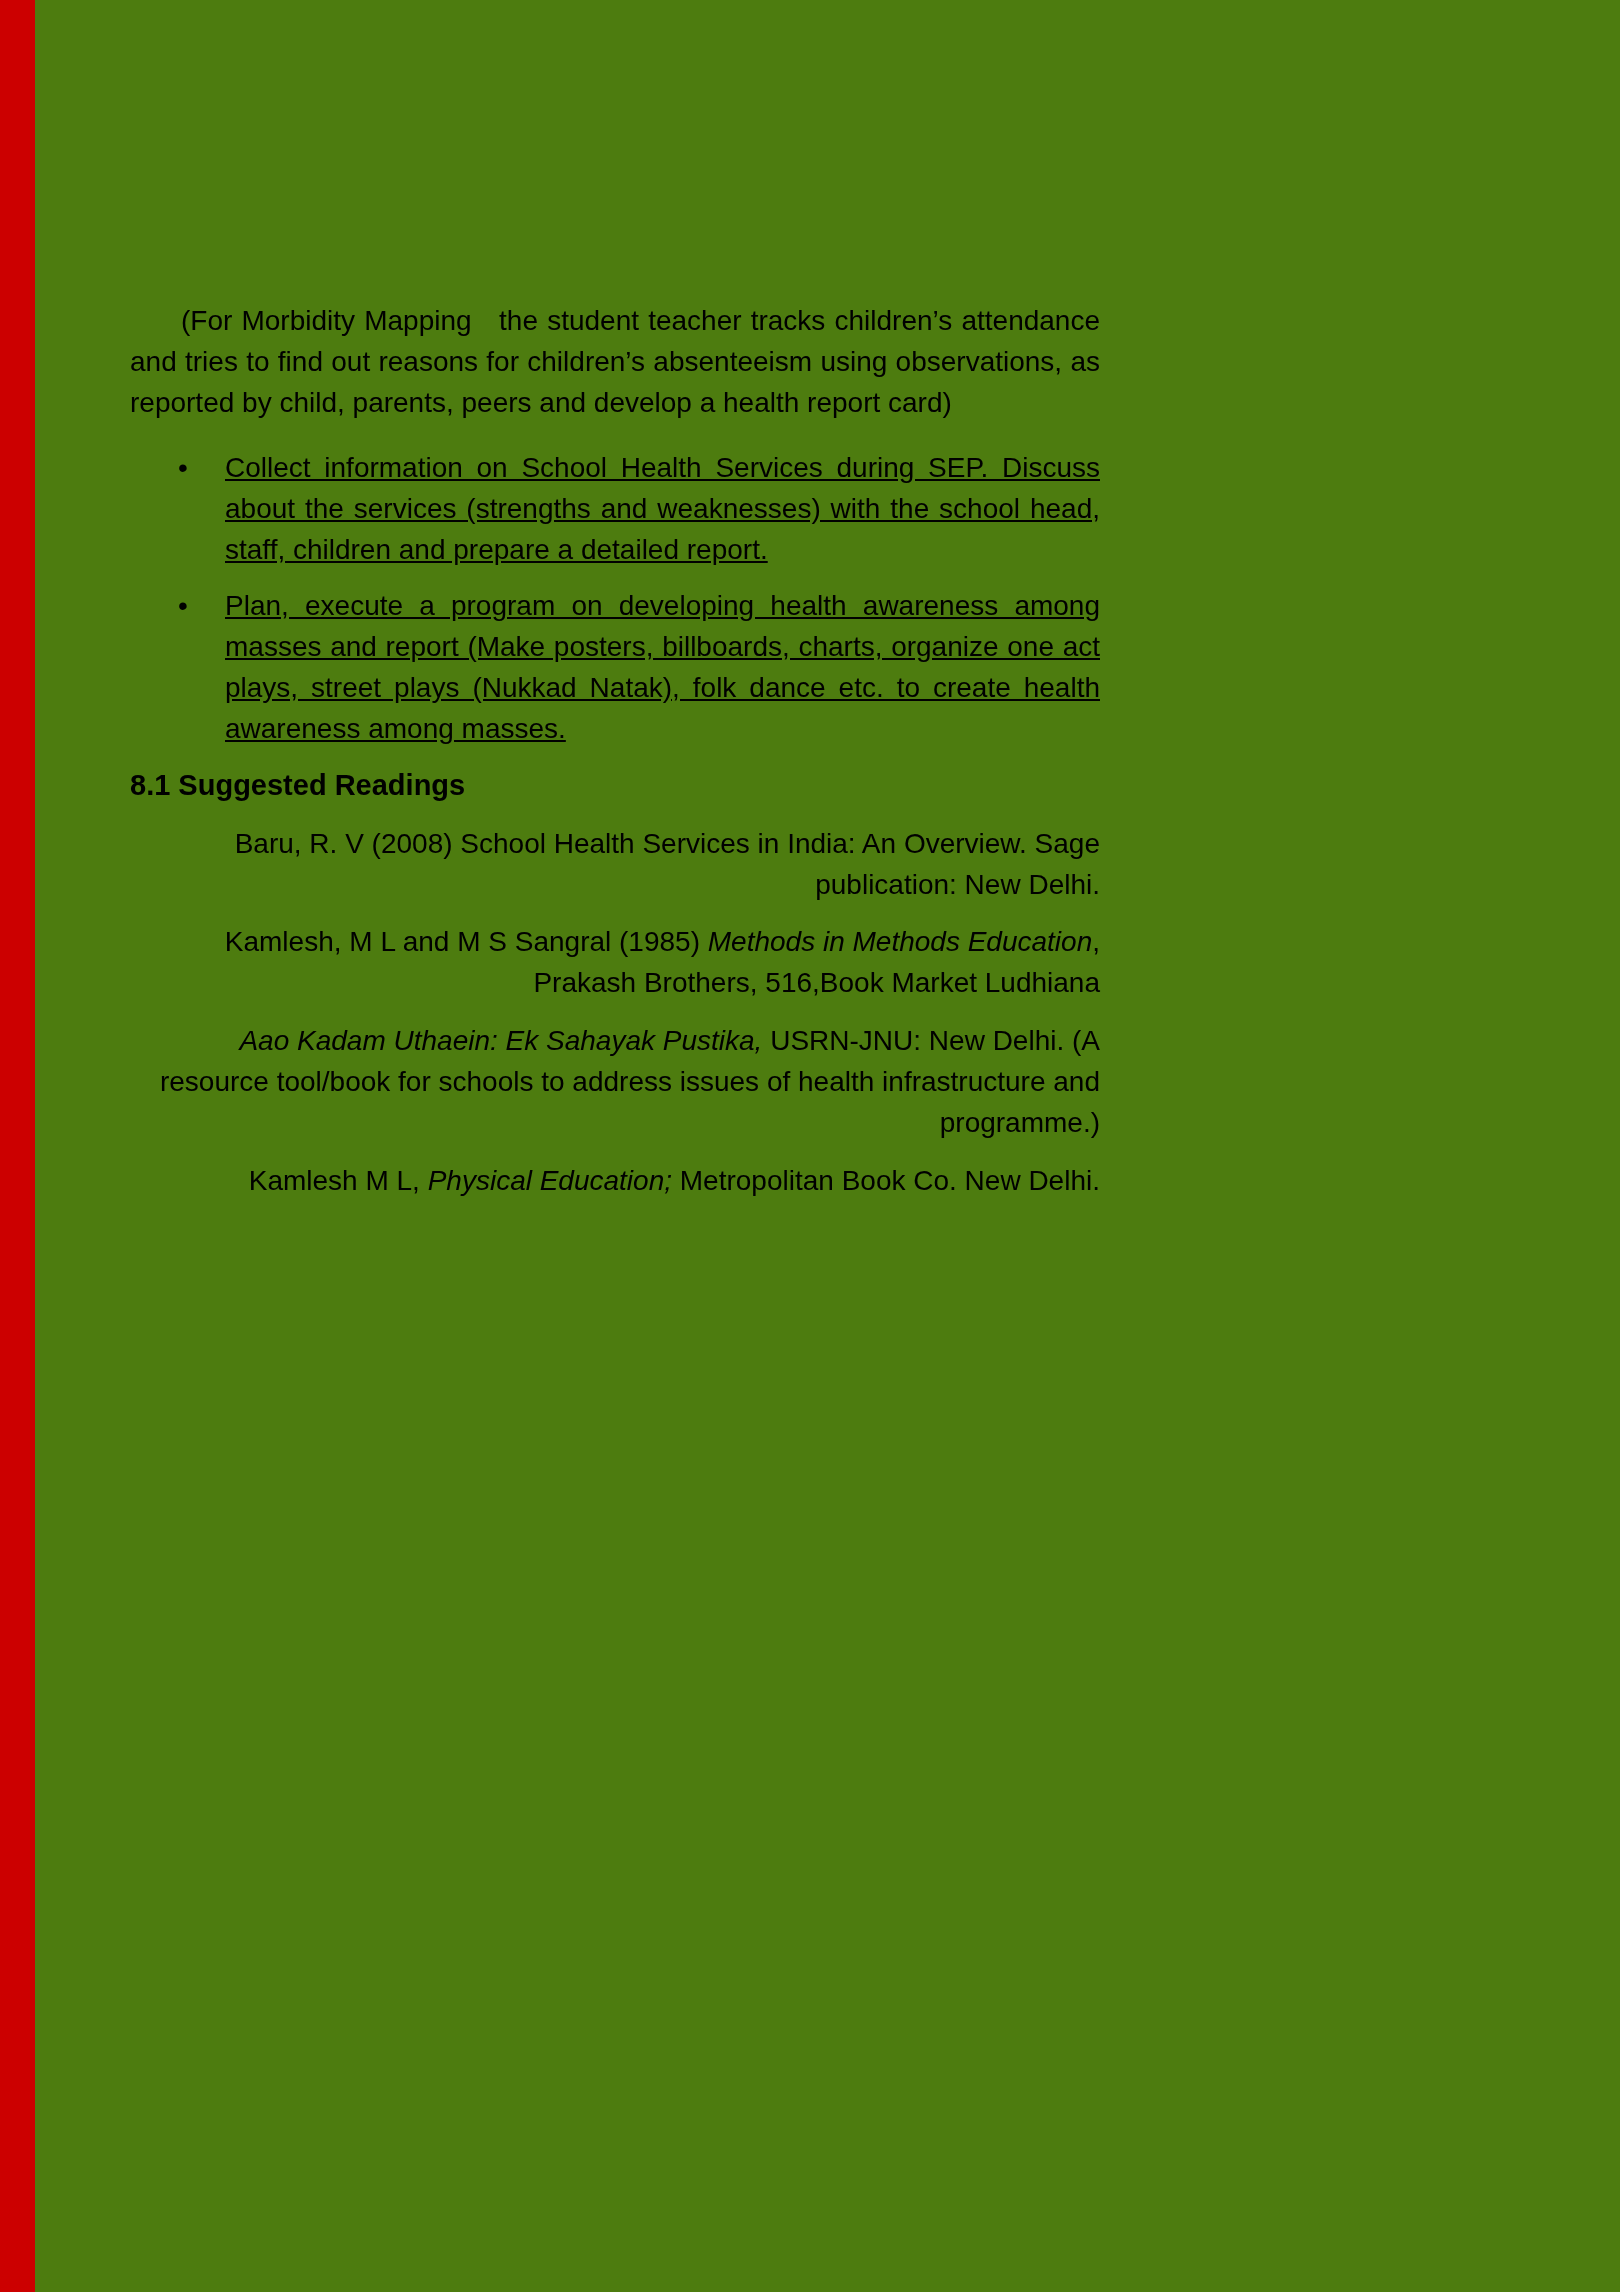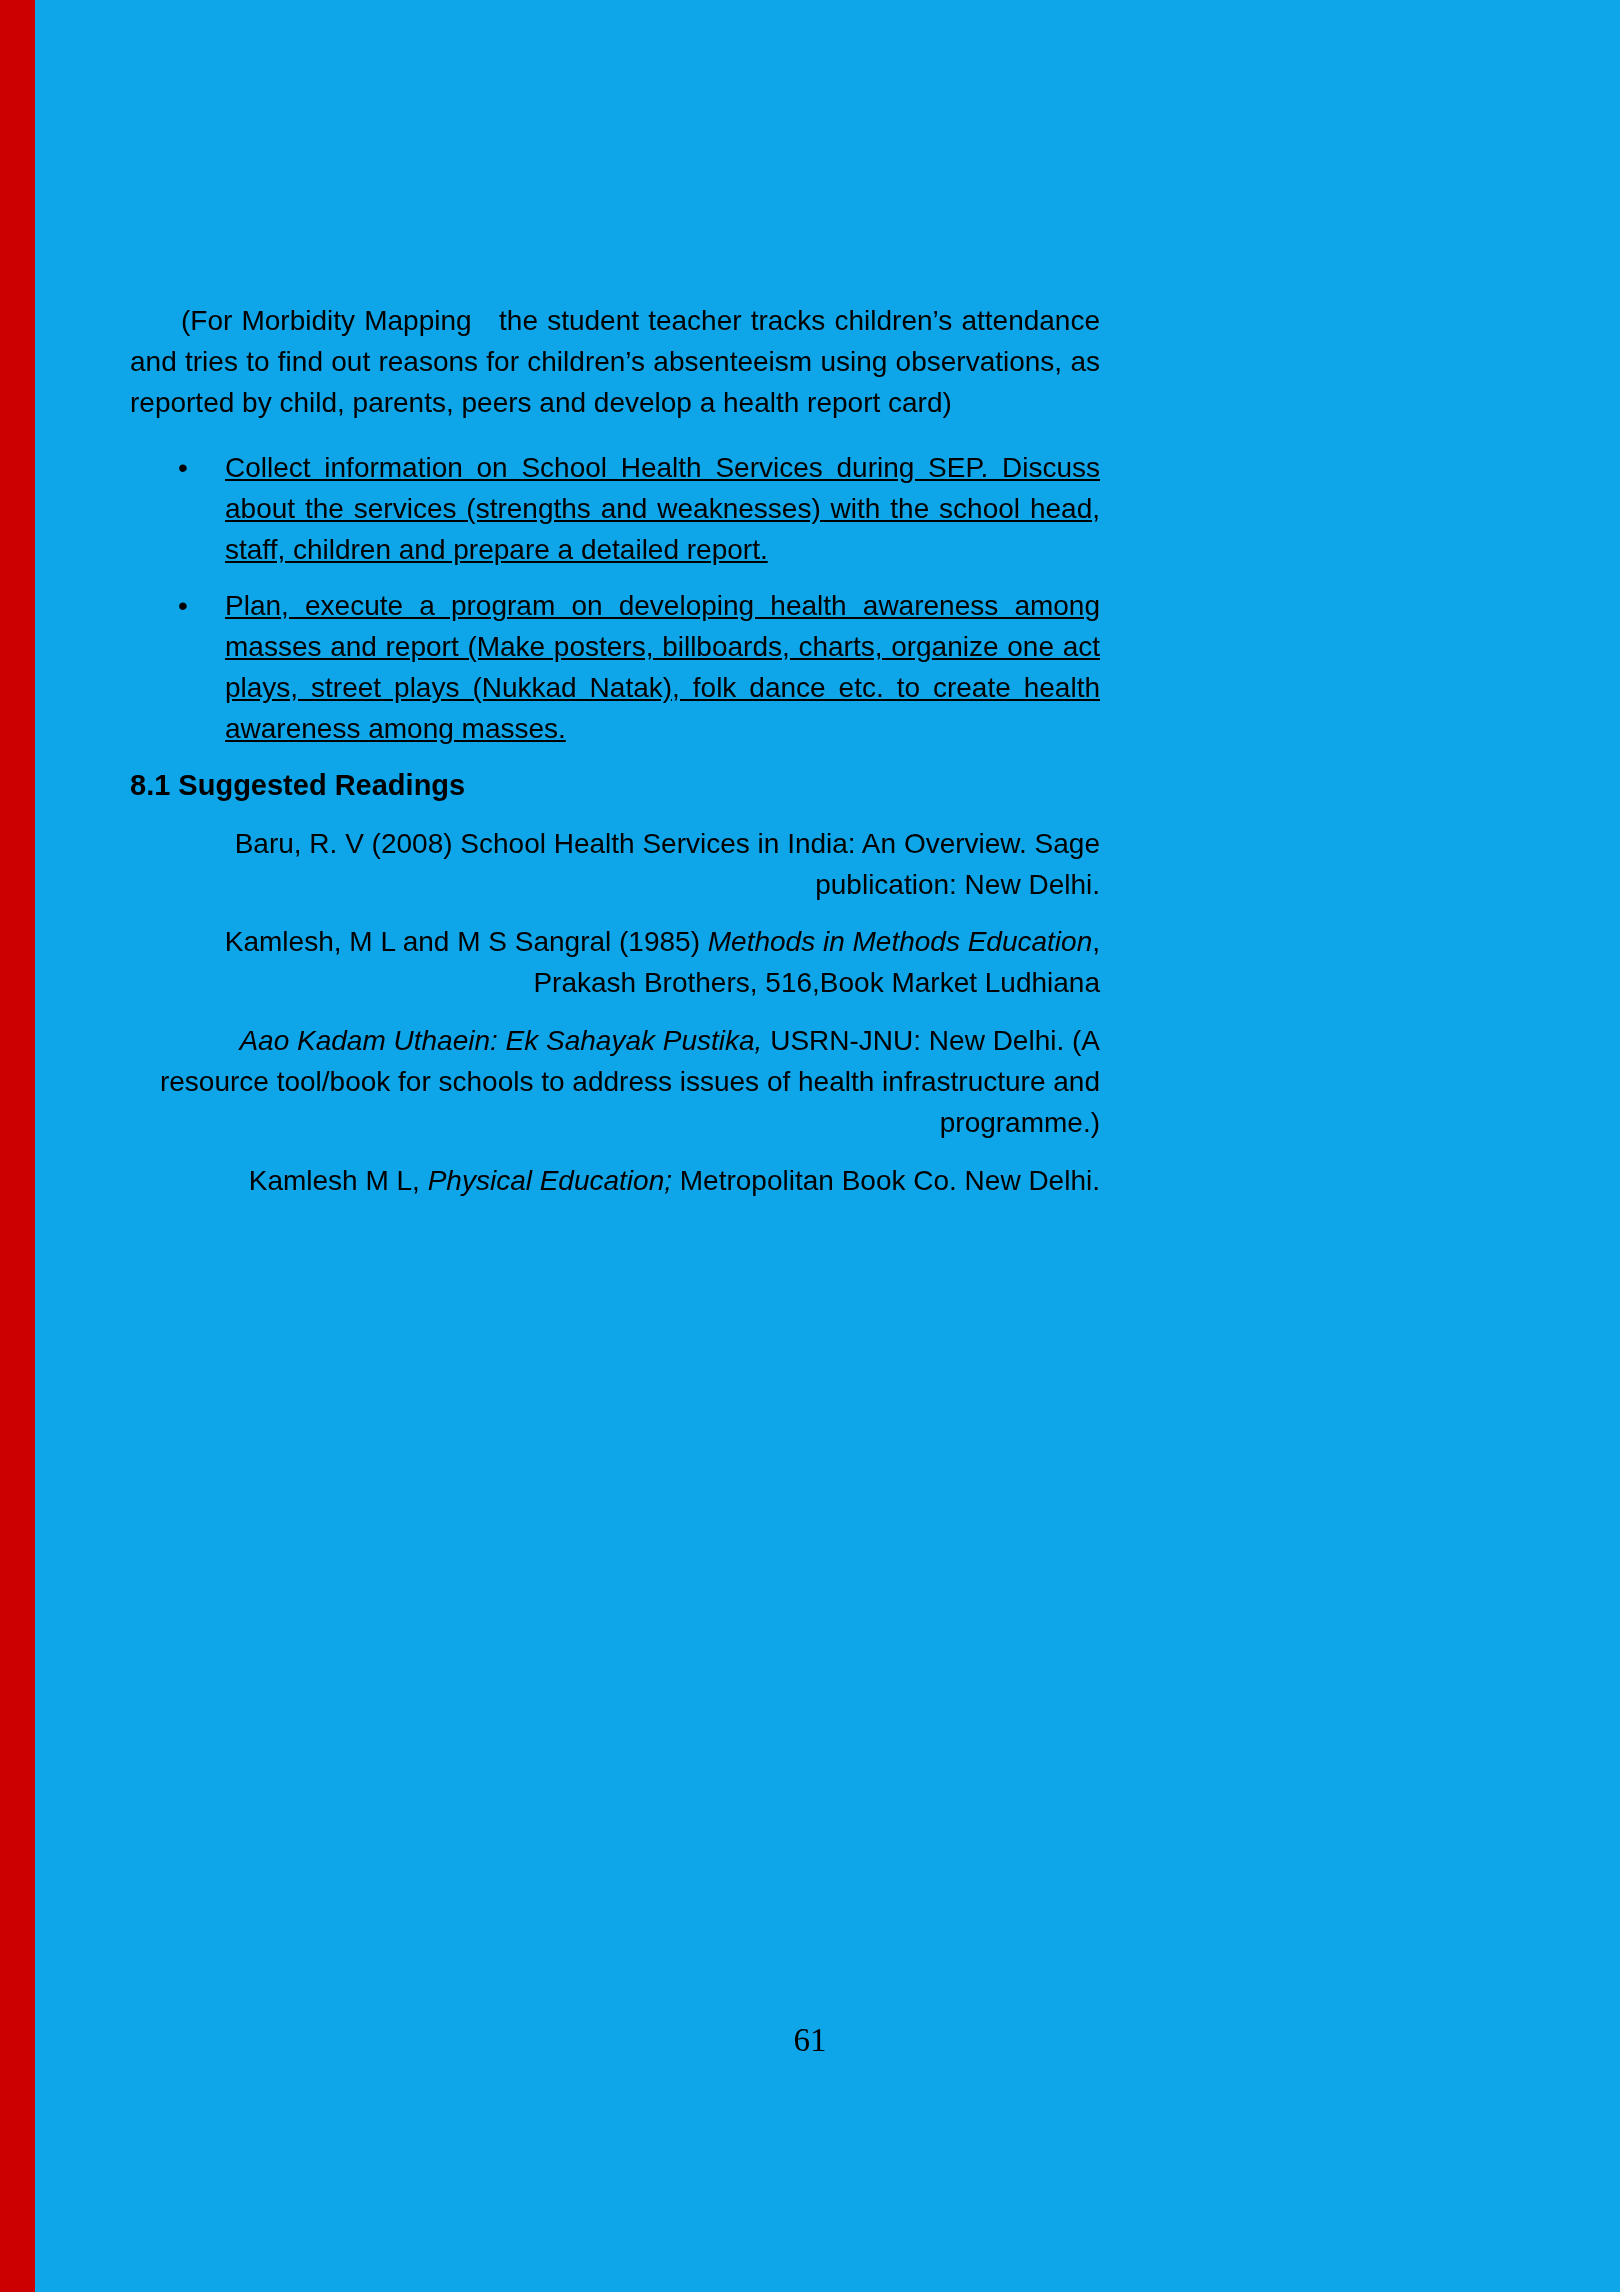--- a/index.html
+++ b/index.html
@@ -63,21 +63,21 @@
     width: 100%;
     text-align: center;
     font-family: "Liberation Serif", serif;
     font-size: 33px;
     line-height: 1.2;
   }
 </style>
 </head>
 <body>
 
-<div class="page" style="background: #0ea5e9; color: rgb(0, 0, 0);">
+<div class="page" style="background: #4d7c0f; color: rgb(0, 0, 0);">
 
   <div class="accent-bar" style="background: rgb(204, 0, 0);"></div>
 
   <div class="content">
 
     <p class="para-intro justify">(For Morbidity Mapping&nbsp;&nbsp; the student teacher tracks children’s attendance and tries to find out reasons for children’s absenteeism using observations, as reported by child, parents, peers and develop a health report card)</p>
 
     <div class="bullet-row">
       <span class="bullet-marker">•</span>
       <p class="bullet-text justify">Collect information on School Health Services during SEP. Discuss about the services (strengths and weaknesses) with the school head, staff, children and prepare a detailed report.</p>
@@ -92,16 +92,15 @@
 
     <div id="references">
         <p class="reference"><span>Baru, R. V (2008) School Health Services in India: An Overview. Sage publication: New Delhi.</span></p>
         <p class="reference"><span>Kamlesh, M L and M S Sangral (1985) </span><span class="italic">Methods in Methods Education</span><span>, Prakash Brothers, 516,Book Market Ludhiana</span></p>
         <p class="reference"><span class="italic">Aao Kadam Uthaein: Ek Sahayak Pustika,</span><span> USRN-JNU: New Delhi. (A resource tool/book for schools to address issues of health infrastructure and programme.)</span></p>
         <p class="reference"><span>Kamlesh M L, </span><span class="italic">Physical Education;</span><span> Metropolitan Book Co. New Delhi.</span></p>
       </div>
 
   </div>
 
-  <div class="page-number">61</div>
 
 </div>
 
 
 </body></html>

